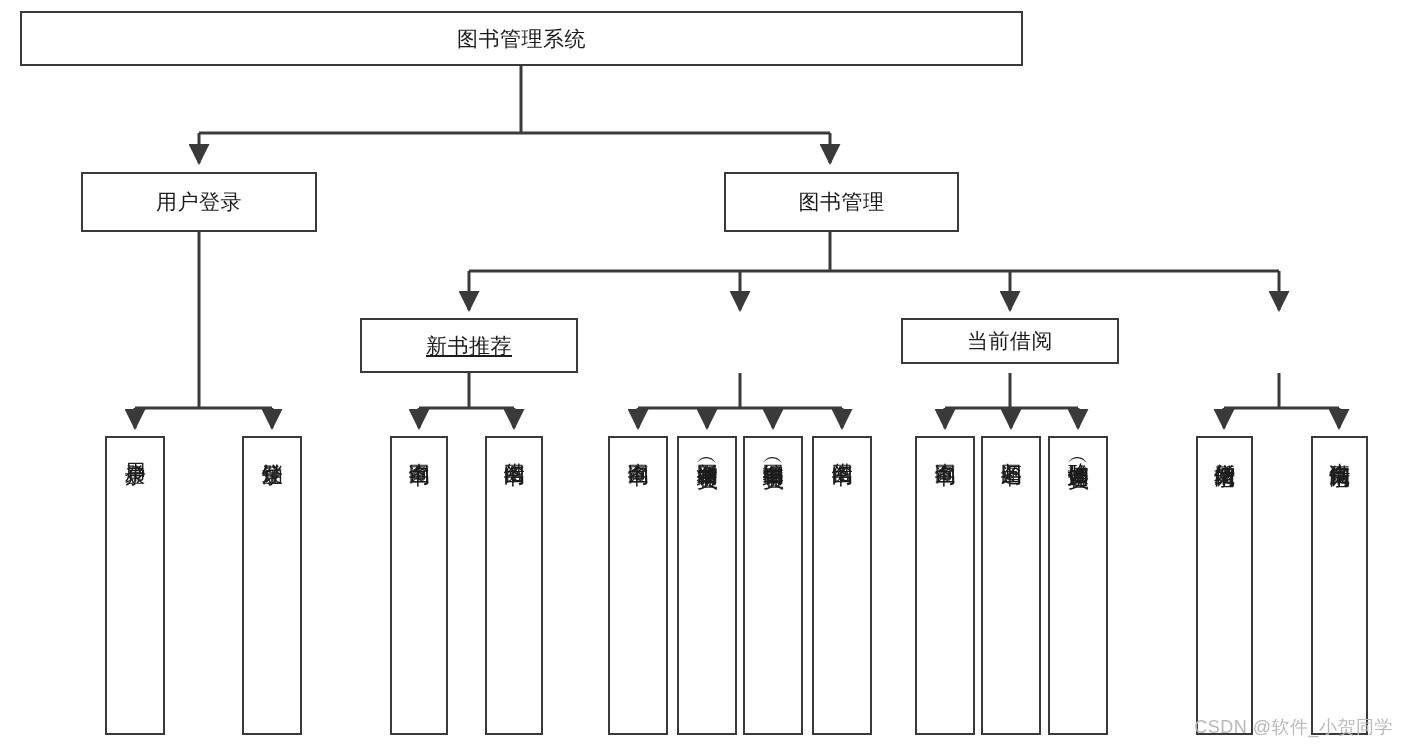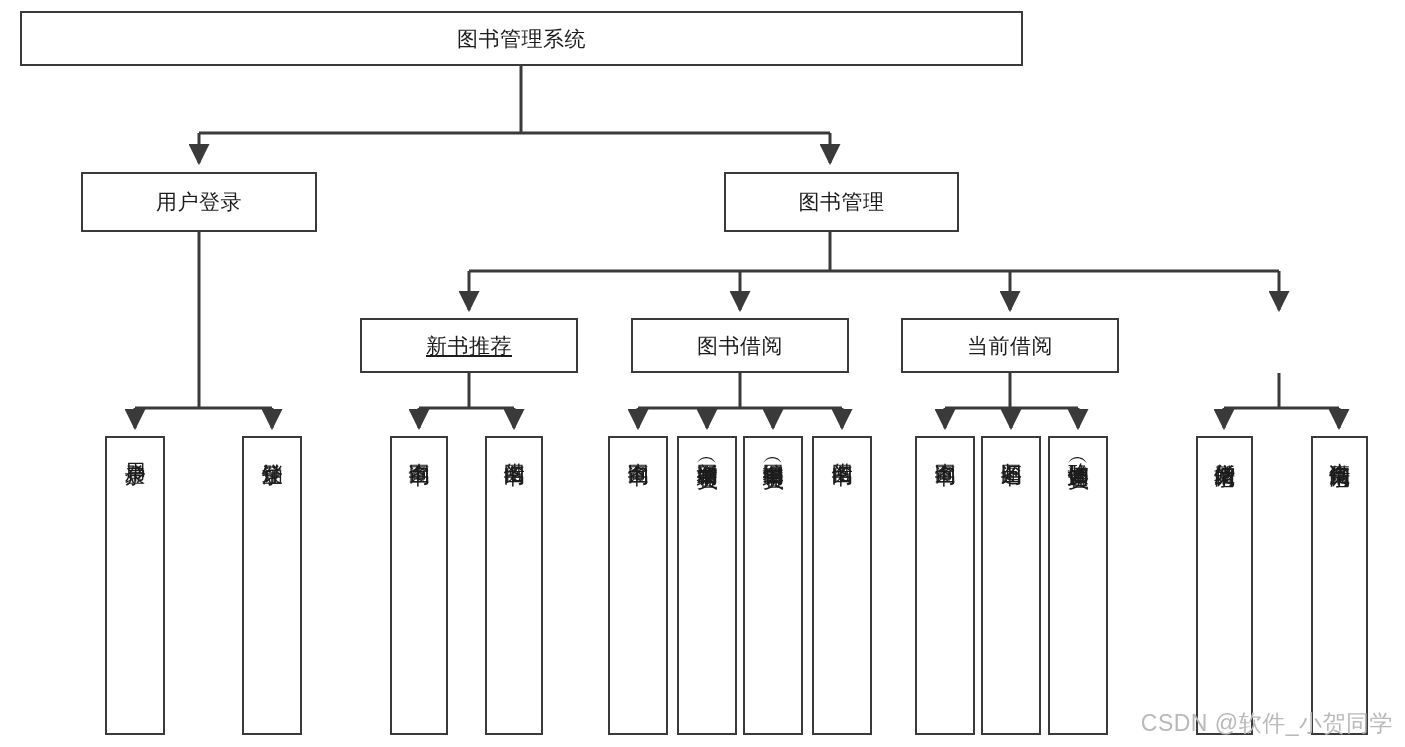--- a/index.html
+++ b/index.html
@@ -49,21 +49,21 @@
     text-orientation: upright;
     font-size: 21px;
     line-height: 1.35;
     letter-spacing: 1px;
     white-space: pre;
   }
   #watermark {
     position: absolute;
     right: 12px;
     bottom: 8px;
-    font-size: 23px;
+    font-size: 18px;
     color: #b9b9b9;
     letter-spacing: 0.5px;
     user-select: none;
     pointer-events: none;
   }
 </style>
 </head>
 <body>
 
 <div id="canvas">
@@ -125,24 +125,21 @@
   <div class="node" id="node-l2-0" style="left: 81px; top: 172px; width: 236px; height: 60px;">
     <span class="label">用户登录</span>
   </div>
   <div class="node" id="node-l2-1" style="left: 712px; top: 172px; width: 235px; height: 60px; margin-left: 12px;">
     <span class="label">图书管理</span>
   </div>
 
   <div class="node" id="node-l3-0" style="left: 360px; top: 318px; width: 218px; height: 55px; text-decoration: underline;">
     <span class="label">新书推荐</span>
   </div>
-  <div class="node" id="node-l3-1" style="left: 631px; top: 318px; width: 218px; height: 55px;">
-    <span class="label">图书借阅</span>
-  </div>
-  <div class="node" id="node-l3-2" style="left: 901px; top: 318px; width: 218px; height: 55px;">
+  <div class="node" id="node-l3-2" style="left: 901px; top: 318px; width: 218px; height: 46px;">
     <span class="label">当前借阅</span>
   </div>
 
   <div class="node leaf" id="node-leaf-0" style="left: 105px; top: 436px; width: 60px; height: 299px;">
     <span class="label">用户登录</span>
   </div>
   <div class="node leaf" id="node-leaf-1" style="left: 242px; top: 436px; width: 60px; height: 299px;">
     <span class="label">注销登录</span>
   </div>
   <div class="node leaf" id="node-leaf-2" style="left: 390px; top: 436px; width: 58px; height: 299px;">

